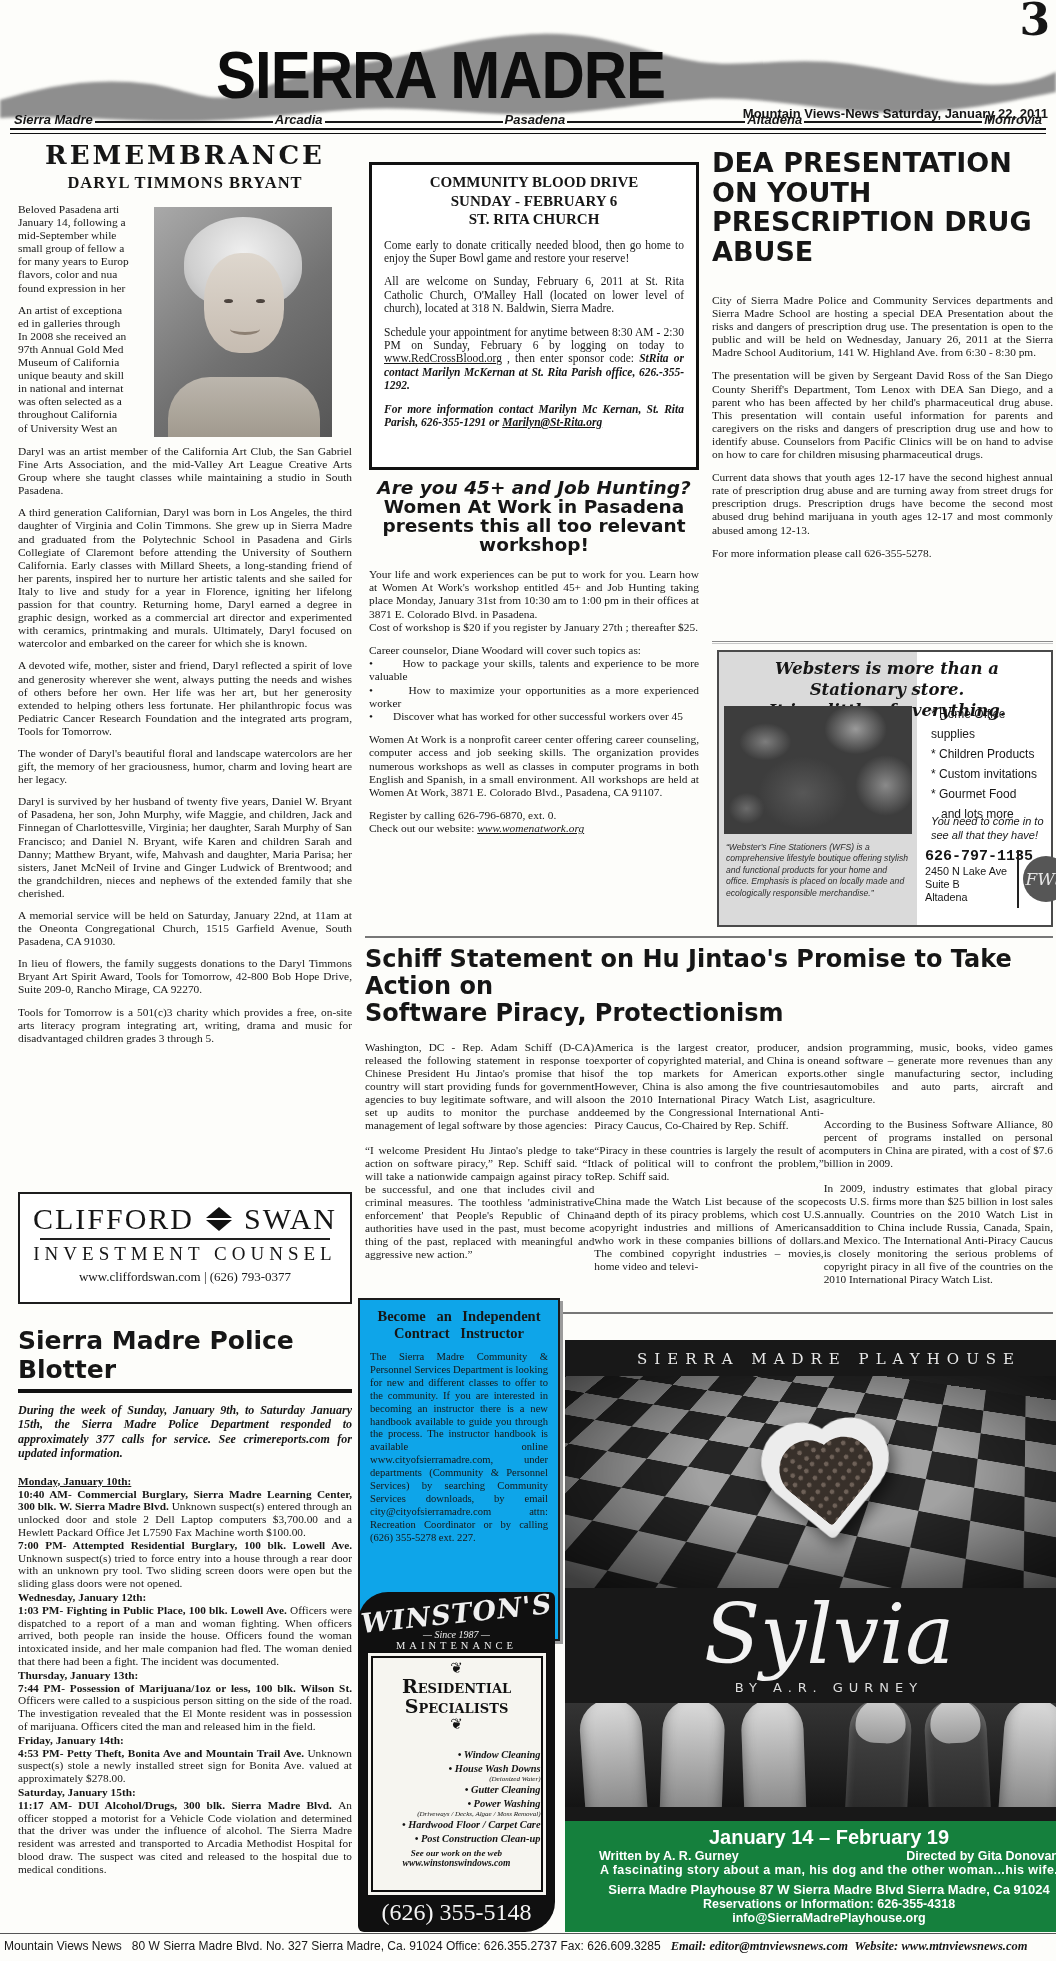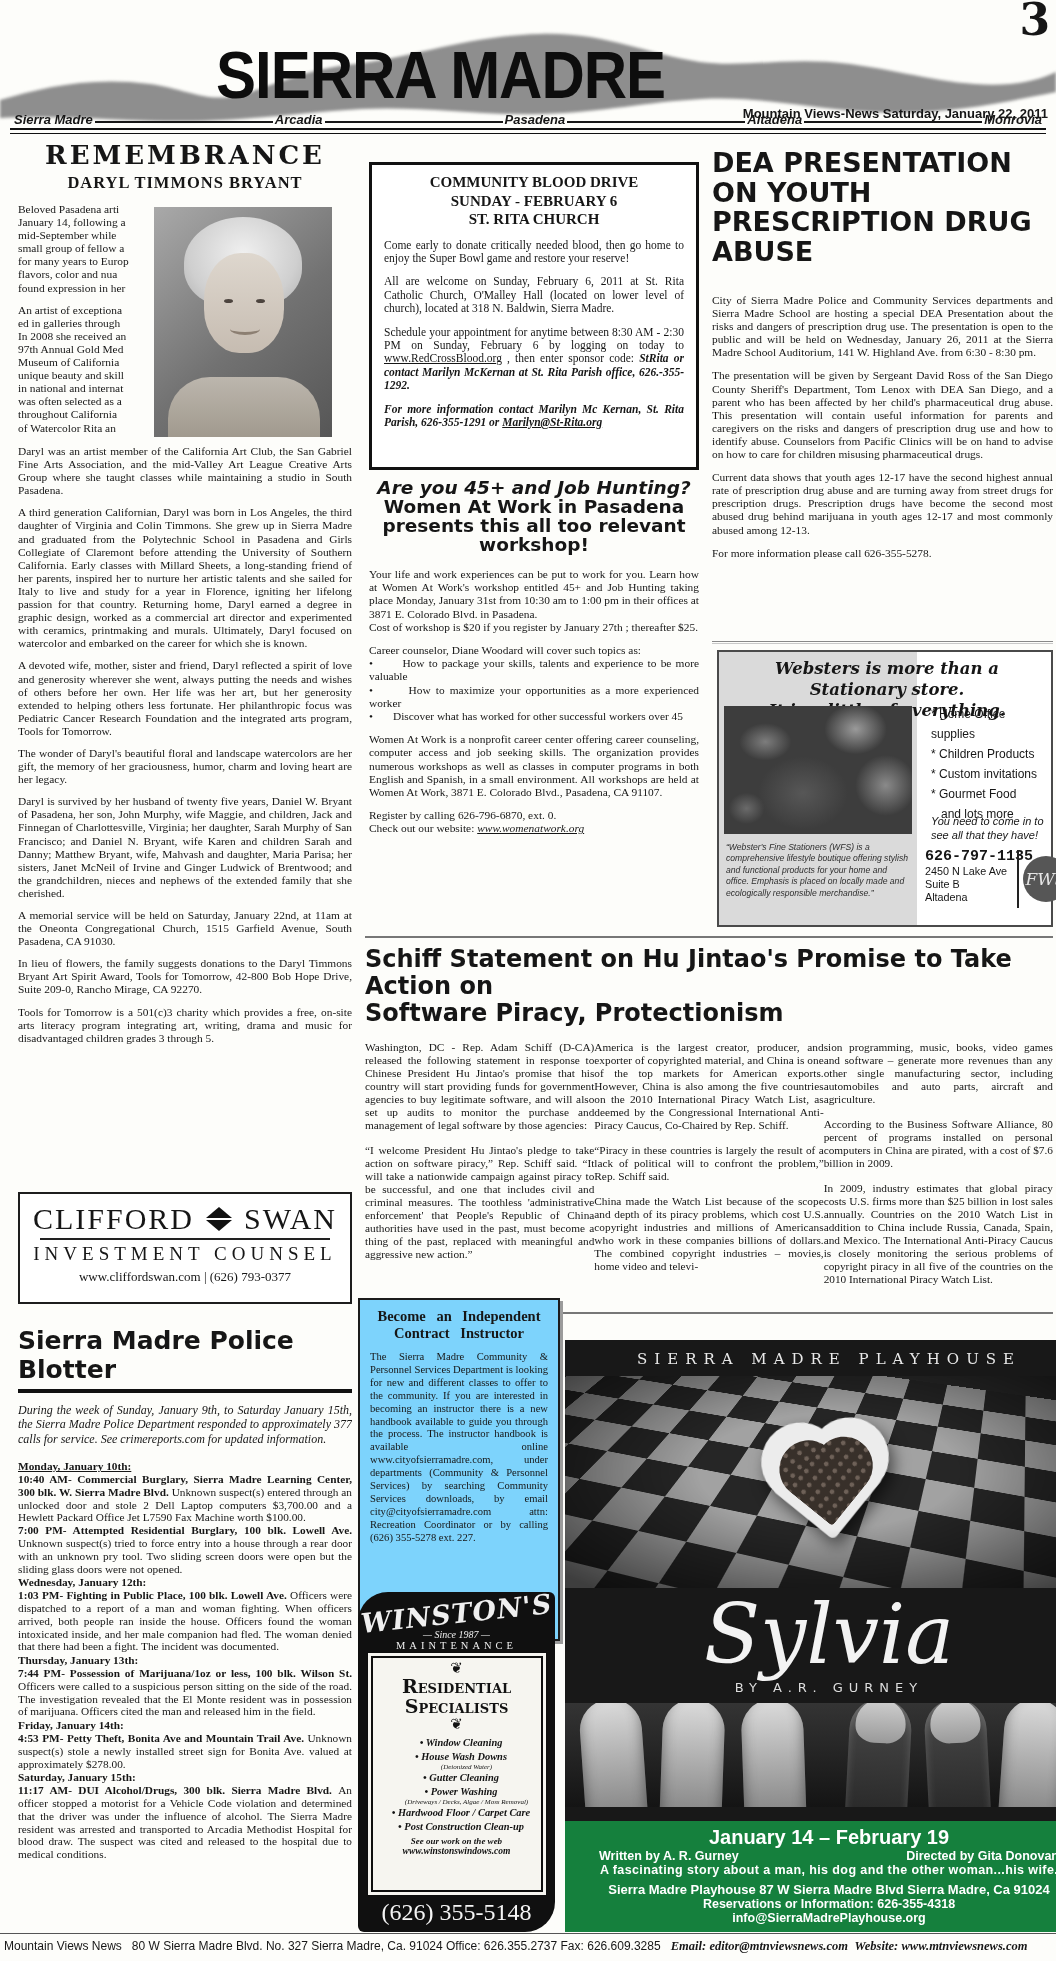--- a/index.html
+++ b/index.html
@@ -48,21 +48,21 @@
   .cs-tri-up{width:0;height:0;border-left:13px solid transparent;border-right:13px solid transparent;border-bottom:11px solid #111}
   .cs-tri-dn{width:0;height:0;border-left:13px solid transparent;border-right:13px solid transparent;border-top:11px solid #111}
   .cs-rule{width:290px;height:1.5px;background:#222;margin:2px auto 3px}
   .cs-sub{font-size:19px;letter-spacing:5px}
   .cs-web{font-size:13px;margin-top:4px}
 
   
   #blotter{left:18px;top:1326px;width:334px;height:606px;overflow:hidden}
   .blot-title{font-family:"DejaVu Sans",sans-serif;font-weight:bold;font-size:25px}
   .blot-rule{height:3.5px;background:#111;margin:5px 0 10px}
-  .blot-intro{font-weight:normal;font-style:italic;font-size:12px;line-height:14.6px;text-align:justify;margin-bottom:14px}
+  .blot-intro{font-weight:bold;font-style:italic;font-size:12px;line-height:14.6px;text-align:justify;margin-bottom:14px}
   .blot-day{font-weight:bold;font-size:11.3px;line-height:12.8px;margin-top:1px}
   .blot-day.u{text-decoration:underline}
   .blot-item{font-size:11.3px;line-height:12.8px;text-align:justify}
   .blot-head{font-weight:bold}
 
   
   #bloodbox{left:369px;top:162px;width:330px;height:308px;border:3.5px solid #111;background:#fff;padding:8px 12px 0}
   .bb-title-line{text-align:center;font-weight:bold;font-size:15px;line-height:18.5px}
   .bb-p{font-size:11.5px;line-height:13.4px;text-align:justify;margin-top:10px}
   .s-n{}
@@ -116,36 +116,36 @@
   #schiff{left:365px;top:936px;width:688px}
   .schiff-ruletop{height:1.5px;background:#777;margin-bottom:8px}
   .schiff-hline{font-family:"DejaVu Sans",sans-serif;font-weight:bold;font-size:24px;line-height:27px}
   .schiff-cols{display:flex;margin-top:14px}
   .schiff-col{flex:1}
   .schiff-col .para{margin-bottom:12px;font-size:11.3px;line-height:13px}
   #schiff-rulebot{left:365px;top:1312px;width:688px;height:1.5px;background:#777}
 
   
   #instructor{left:358px;top:1298px;width:202px;height:343px;border:2px solid #1c1c1c;box-shadow:3px 3px 0 #9b9b9b;
-              background:#7dd3fc;padding:8px 10px}
+              background:#0ea5e9;padding:8px 10px}
   .ins-title{font-weight:bold;font-size:14.5px;line-height:17px;text-align:center;word-spacing:7px}
   .ins-body{margin-top:9px;font-size:10.6px;line-height:12.9px;text-align:justify}
 
   
   #winstons{left:358px;top:1592px;width:197px;height:340px;background:#101010;color:#efefef;text-align:center;
             border-radius:30px 6px 30px 6px;padding-top:4px}
   .win-name{font-family:"DejaVu Serif",serif;font-weight:bold;font-style:italic;font-size:27px;letter-spacing:1px;
             transform:rotate(-6deg);margin-top:2px}
   .win-since{font-style:italic;font-size:10px;margin-top:0}
   .win-dept{font-size:10.5px;letter-spacing:4px}
   .win-box{margin:5px auto 0;width:172px;height:236px;background:#f6f5f0;color:#121212;border:2.5px solid #0e0e0e;
            box-shadow:0 0 0 3px #f6f5f0,0 0 0 4px #0e0e0e;padding-top:2px}
   .win-orn{font-size:15px;line-height:16px}
   .win-res{font-family:"DejaVu Serif",serif;font-weight:bold;font-size:19px;line-height:20px;font-variant:small-caps}
-  .win-list{margin-top:4px;padding-left:9px;text-align:center}
+  .win-list{margin-top:16px;padding-left:9px;text-align:right}
   .win-svc{font-weight:bold;font-style:italic;font-size:10.4px;line-height:13.5px}
   .win-sub{font-style:italic;font-size:7px;line-height:8px;padding-left:11px}
   .win-web1{font-weight:bold;font-style:italic;font-size:9px;margin-top:3px;text-align:center}
   .win-web2{font-weight:bold;font-style:italic;font-size:9.5px;text-align:center}
   .win-phone{font-size:24px;margin-top:7px;color:#f4f4f4}
 
   
   #playhouse{left:565px;top:1340px;width:528px;height:592px;background:#181818;overflow:hidden}
   .ph-header{margin-top:10px;text-align:center;color:#e9e9e9;font-family:"DejaVu Serif",serif;font-size:15px;letter-spacing:7px}
   .ph-floor{position:relative;height:212px;margin-top:8px;overflow:hidden;background:#2a2a2a}
@@ -228,21 +228,21 @@
       <div class="clip-block">
           <div class="clipline">An artist of exceptiona</div>
           <div class="clipline">ed in galleries through</div>
           <div class="clipline">In 2008 she received an</div>
           <div class="clipline">97th Annual Gold Med</div>
           <div class="clipline">Museum of California</div>
           <div class="clipline">unique beauty and skill</div>
           <div class="clipline">in national and internat</div>
           <div class="clipline">was often selected as a</div>
           <div class="clipline">throughout California</div>
-          <div class="clipline">of Watercolor Rita an</div>
+          <div class="clipline">of University West an</div>
         </div>
     </div>
     <div>
         <div class="para">Daryl was an artist member of the California Art Club, the San Gabriel Fine Arts Association, and the mid-Valley Art League Creative Arts Group where she taught classes while maintaining a studio in South Pasadena.</div>
         <div class="para">A third generation Californian, Daryl was born in Los Angeles, the third daughter of Virginia and Colin Timmons. She grew up in Sierra Madre and graduated from the Polytechnic School in Pasadena and Girls Collegiate of Claremont before attending the University of Southern California. Early classes with Millard Sheets, a long-standing friend of her parents, inspired her to nurture her artistic talents and she sailed for Italy to live and study for a year in Florence, igniting her lifelong passion for that country. Returning home, Daryl earned a degree in graphic design, worked as a commercial art director and experimented with ceramics, printmaking and murals. Ultimately, Daryl focused on watercolor and embarked on the career for which she is known.</div>
         <div class="para">A devoted wife, mother, sister and friend, Daryl reflected a spirit of love and generosity wherever she went, always putting the needs and wishes of others before her own. Her life was her art, but her generosity extended to helping others less fortunate. Her philanthropic focus was Pediatric Cancer Research Foundation and the integrated arts program, Tools for Tomorrow.</div>
         <div class="para">The wonder of Daryl's beautiful floral and landscape watercolors are her gift, the memory of her graciousness, humor, charm and loving heart are her legacy.</div>
         <div class="para">Daryl is survived by her husband of twenty five years, Daniel W. Bryant of Pasadena, her son, John Murphy, wife Maggie, and children, Jack and Finnegan of Charlottesville, Virginia; her daughter, Sarah Murphy of San Francisco; and Daniel N. Bryant, wife Karen and children Sarah and Danny; Matthew Bryant, wife, Mahvash and daughter, Maria Parisa; her sisters, Janet McNeil of Irvine and Ginger Ludwick of Brentwood; and the grandchildren, nieces and nephews of the extended family that she cherished.</div>
         <div class="para">A memorial service will be held on Saturday, January 22nd, at 11am at the Oneonta Congregational Church, 1515 Garfield Avenue, South Pasadena, CA 91030.</div>
         <div class="para">In lieu of flowers, the family suggests donations to the Daryl Timmons Bryant Art Spirit Award, Tools for Tomorrow, 42-800 Bob Hope Drive, Suite 209-0, Rancho Mirage, CA 92270.</div>

